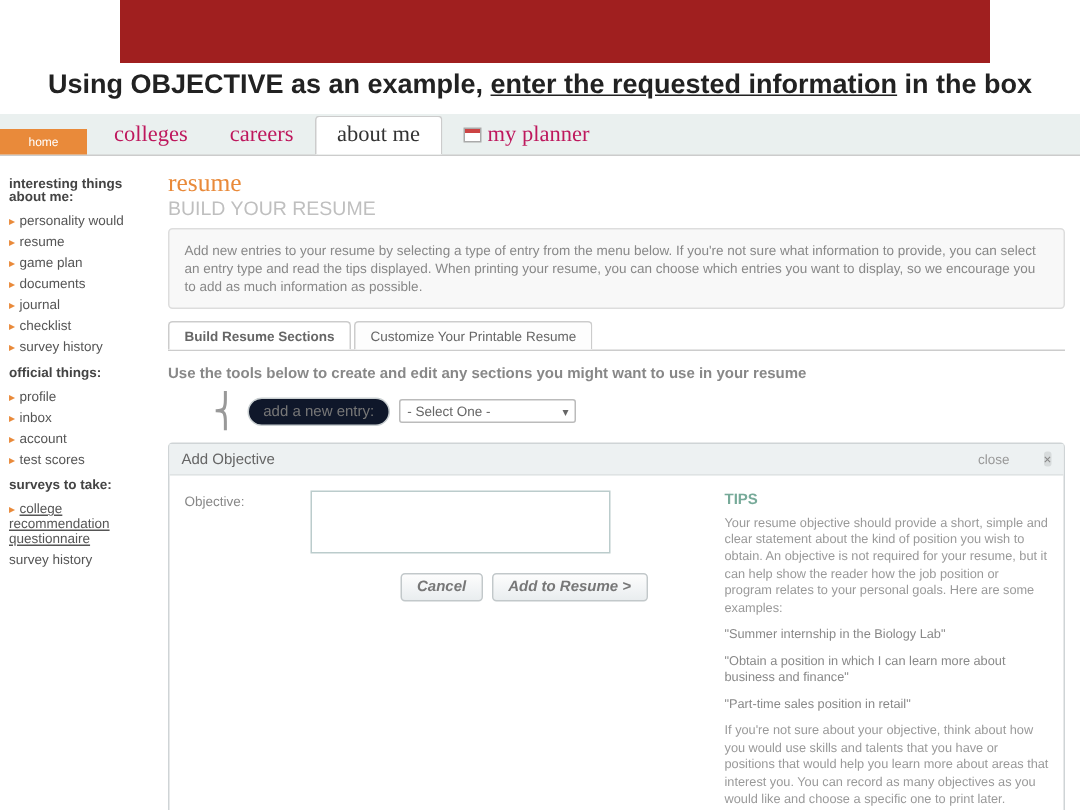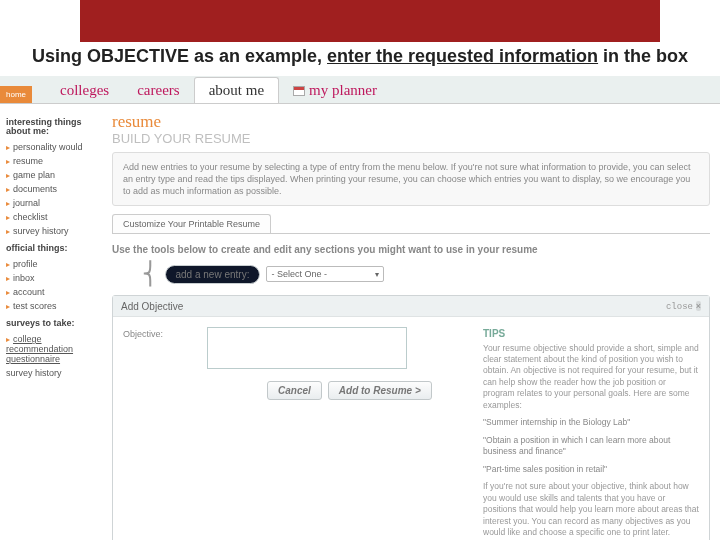--- a/index.html
+++ b/index.html
@@ -1,21 +1,21 @@
 <!DOCTYPE html>
 <html><head>
 <meta charset="utf-8">
 <style>
 * { box-sizing: border-box; margin: 0; padding: 0; }
 body { font-family: Verdana, Arial, sans-serif; font-size: 10px; color: #555; background: #fff; width: 720px; }
 .banner { background: #a01f1f; height: 42px; margin: 0 60px 0 80px; }
 .title-line { font-family: "Arial Black", Arial, sans-serif; font-weight: 900; font-size: 18px; color: #222; text-align: center; padding: 4px 20px 2px; line-height: 1.2; }
 .title-line .u { text-decoration: underline; }
 .tabs-row { display: flex; align-items: flex-end; background: #eaf0ef; border-bottom: 1px solid #ccc; height: 28px; margin-top: 6px; }
-.tab-home { background: #e98a3a; color: #fff; font-size: 8px; padding: 4px 6px; margin-right: 14px; }
+.tab-home { background: #e98a3a; color: #fff; font-size: 8px; padding: 4px 19px; margin-right: 4px; }
 .tab { color: #be185d; font-size: 15px; padding: 4px 14px; font-family: Georgia, serif; }
 .tab.active { background: #fff; color: #333; border: 1px solid #ccc; border-bottom: none; border-radius: 3px 3px 0 0; }
 .tab .planner-icon { display: inline-block; width: 12px; height: 10px; background: linear-gradient(to bottom,#c44 33%,#fff 33%); border: 1px solid #aaa; margin-right: 4px; vertical-align: middle; }
 .main { display: flex; }
 .sidebar { width: 108px; padding: 8px 6px; }
 .side-head { font-weight: bold; color: #444; font-size: 9px; margin: 6px 0 3px; line-height: 1.1; }
 .side-item { color: #555; font-size: 9px; padding: 2px 0; }
 .side-item .arrow { color: #e98a3a; font-size: 8px; margin-right: 3px; }
 .side-link { text-decoration: underline; color: #555; }
 .content { flex: 1; padding: 8px 10px 12px 4px; }
@@ -83,39 +83,40 @@
     <div class="side-item"><span class="arrow">▸</span><span class="side-link">college recommendation questionnaire</span></div>
     <div class="side-item"><span>survey history</span></div>
   </div>
 
   <div class="content">
     <div class="pg-title">resume</div>
     <div class="pg-sub">BUILD YOUR RESUME</div>
     <div class="info-box">Add new entries to your resume by selecting a type of entry from the menu below. If you're not sure what information to provide, you can select an entry type and read the tips displayed. When printing your resume, you can choose which entries you want to display, so we encourage you to add as much information as possible.</div>
 
     <div class="sub-tabs">
+      <div class="sub-tab active">Build Resume Sections</div>
       <div class="sub-tab">Customize Your Printable Resume</div>
     </div>
 
     <div class="tools-text">Use the tools below to create and edit any sections you might want to use in your resume</div>
 
     <div class="add-row">
       <span class="lbrace">⎨</span>
       <span class="add-label">add a new entry:</span>
       <div class="select-box">
         <span>- Select One -</span>
         <span class="caret">▾</span>
       </div>
     </div>
 
     <div class="panel">
       <div class="panel-head">
         <span>Add Objective</span>
         <span>
-          <span style="font-size:9px;color:#999;margin-right:0;font-family:Liberation Mono, monospace;">close</span>
+          <span style="font-size:9px;color:#999;margin-right:20px;">close</span>
           <span class="close-x">×</span>
         </span>
       </div>
       <div class="panel-body">
         <div class="obj-col">Objective:</div>
         <div class="ta-col">
           <textarea class="obj-ta" style=""></textarea>
           <div class="btn-row">
             <div class="btn cancel">Cancel</div>
             <div class="btn">Add to Resume &gt;</div>

